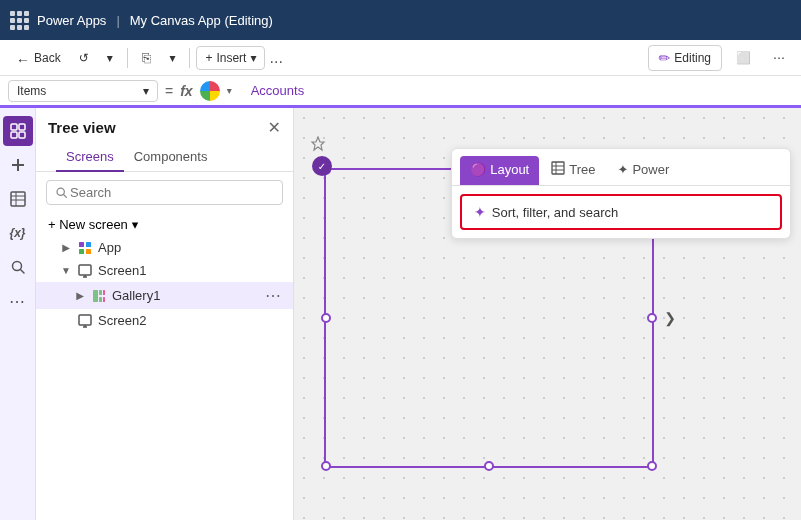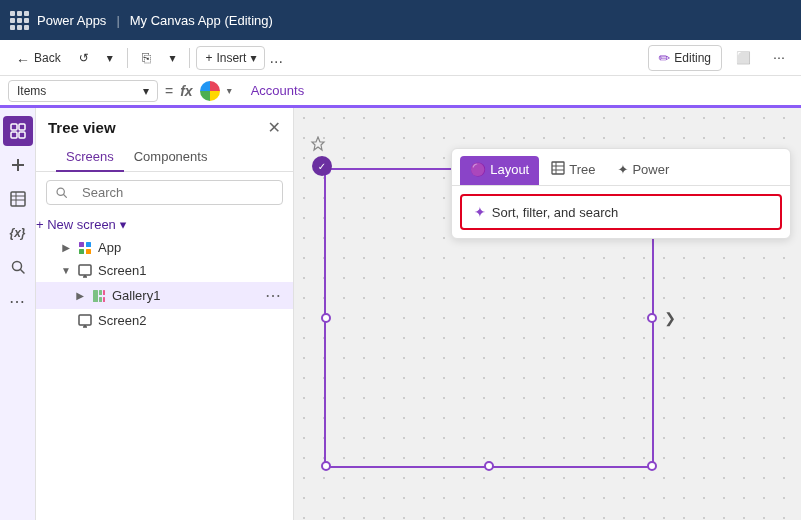--- a/index.html
+++ b/index.html
@@ -127,29 +127,29 @@
     .tree-close { cursor: pointer; color: #666; font-size: 16px; border: none; background: transparent; }
     .tree-tabs { display: flex; border-bottom: 1px solid #e0e0e0; padding: 0 20px; }
     .tree-tab {
       padding: 6px 10px; cursor: pointer; font-size: 13px; color: #555;
       border-bottom: 2px solid transparent; margin-bottom: -1px;
     }
     .tree-tab.active { color: #6b2fa0; border-bottom-color: #6b2fa0; font-weight: 500; }
     .tree-search {
       margin: 8px 10px;
       display: flex; align-items: center;
-      border: 1px solid #d0d0d0; border-radius: 4px; padding: 4px 8px; gap: 14px;
+      border: 1px solid #d0d0d0; border-radius: 4px; padding: 4px 8px; gap: 2px;
       background: #fff;
     }
     .tree-search input {
       border: none; outline: none; font-size: 13px; color: #333; flex: 1; background: transparent;
     }
     .new-screen-btn {
       display: flex; align-items: center; gap: 4px;
-      padding: 4px 0; font-size: 13px; color: #4c1d95; cursor: pointer;
+      padding: 4px 12px; font-size: 13px; color: #000000; cursor: pointer;
       background: transparent; border: none;
     }
     .tree-items { flex: 1; overflow-y: auto; }
     .tree-item {
       display: flex; align-items: center; gap: 6px;
       padding: 4px 12px; cursor: pointer; color: #333; font-size: 13px;
     }
     .tree-item.selected { background: #f0eaff; }
     .tree-item .caret { font-size: 10px; color: #666; width: 12px; text-align: center; }
     .tree-item .item-dots { margin-left: auto; color: #666; font-size: 16px; cursor: pointer; }

